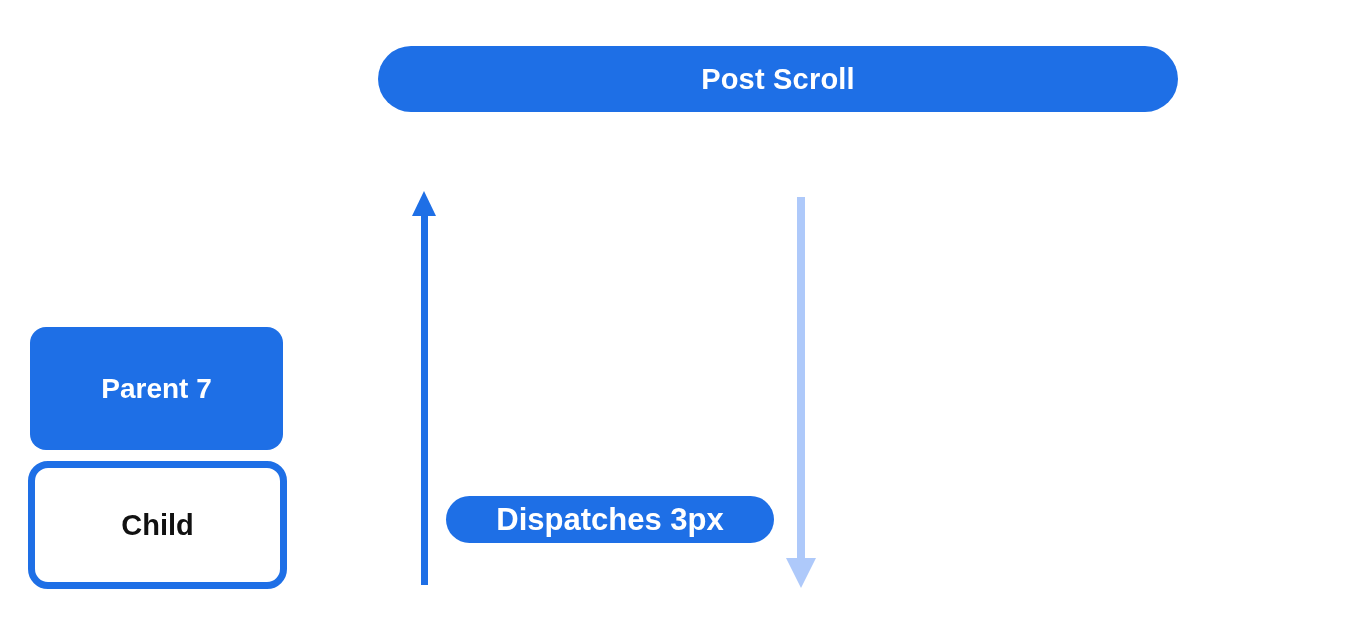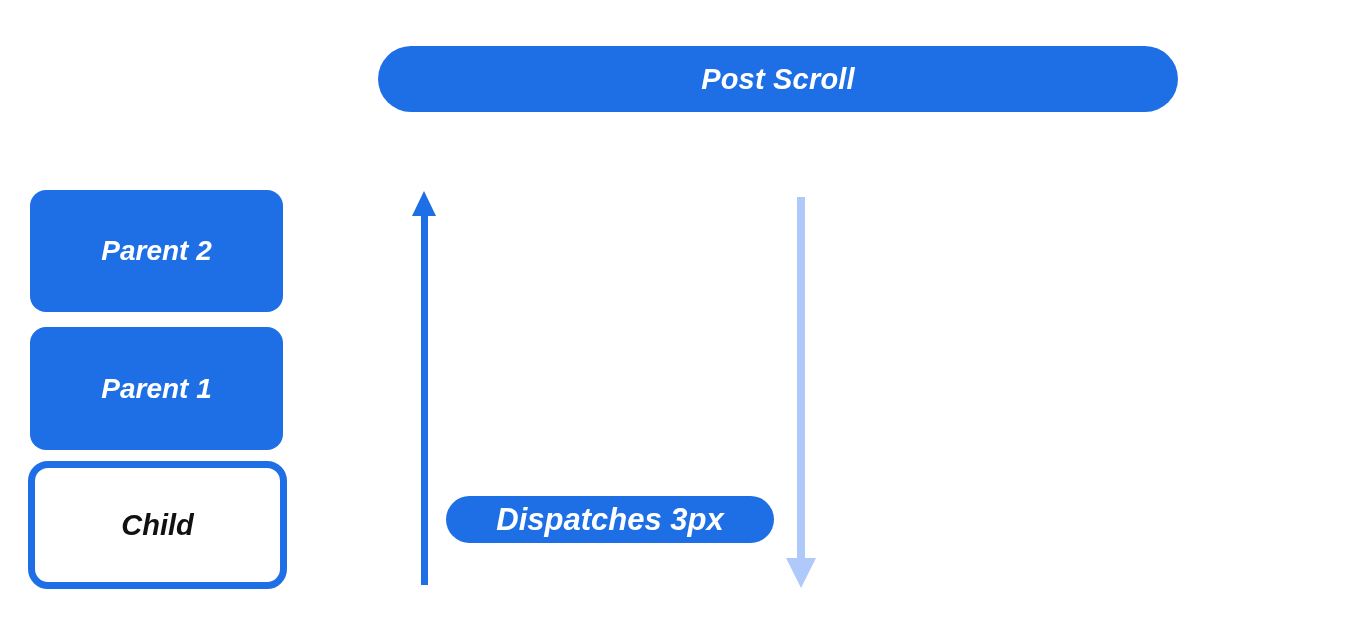--- a/index.html
+++ b/index.html
@@ -1,21 +1,21 @@
 <!DOCTYPE html>
 <html><head>
 <meta charset="utf-8">
 <style>
   :root{
     --blue:#1e6fe6;
     --light-blue:#aec9fa;
     --text-dark:#111111;
     --pill-border:#ededed;
   }
-  *{margin:0;padding:0;box-sizing:border-box;font-style:italic;}
+  *{margin:0;padding:0;box-sizing:border-box;}
   html,body{background:#ffffff;}
   body{
     font-family:"Liberation Sans","DejaVu Sans",sans-serif;
     font-weight:700;
   }
   .stage{
     position:relative;
     width:1346px;
     height:624px;
     background:#ffffff;
@@ -110,26 +110,23 @@
 </style>
 </head>
 <body>
 
 <div class="stage">
 
   <div class="banner">
     <span>Post Scroll</span>
   </div>
 
-  <div class="node filled parent2">
-    <span>Parent 2</span>
-  </div>
 
   <div class="node filled parent1">
-    <span>Parent 1</span>
+    <span>Parent 7</span>
   </div>
 
   <div class="node outlined child">
     <span>Child</span>
   </div>
 
   <div class="up-head"></div>
   <div class="arrow-shaft up-shaft"></div>
 
   <div class="arrow-shaft down-shaft"></div>

